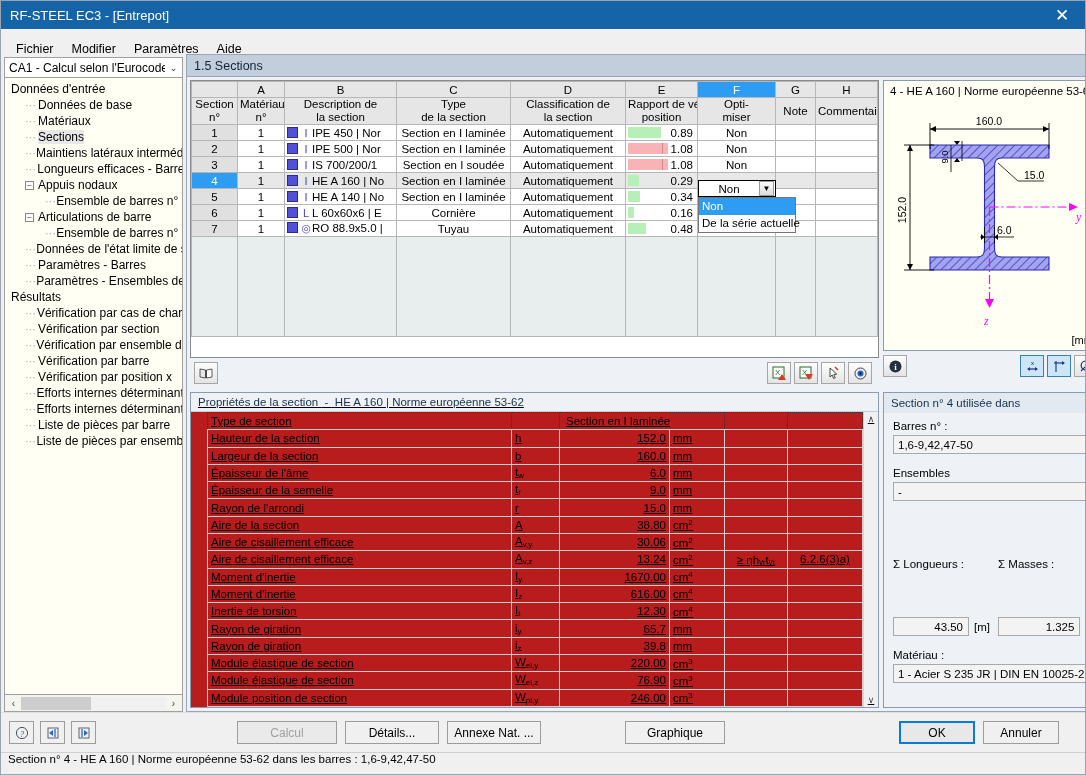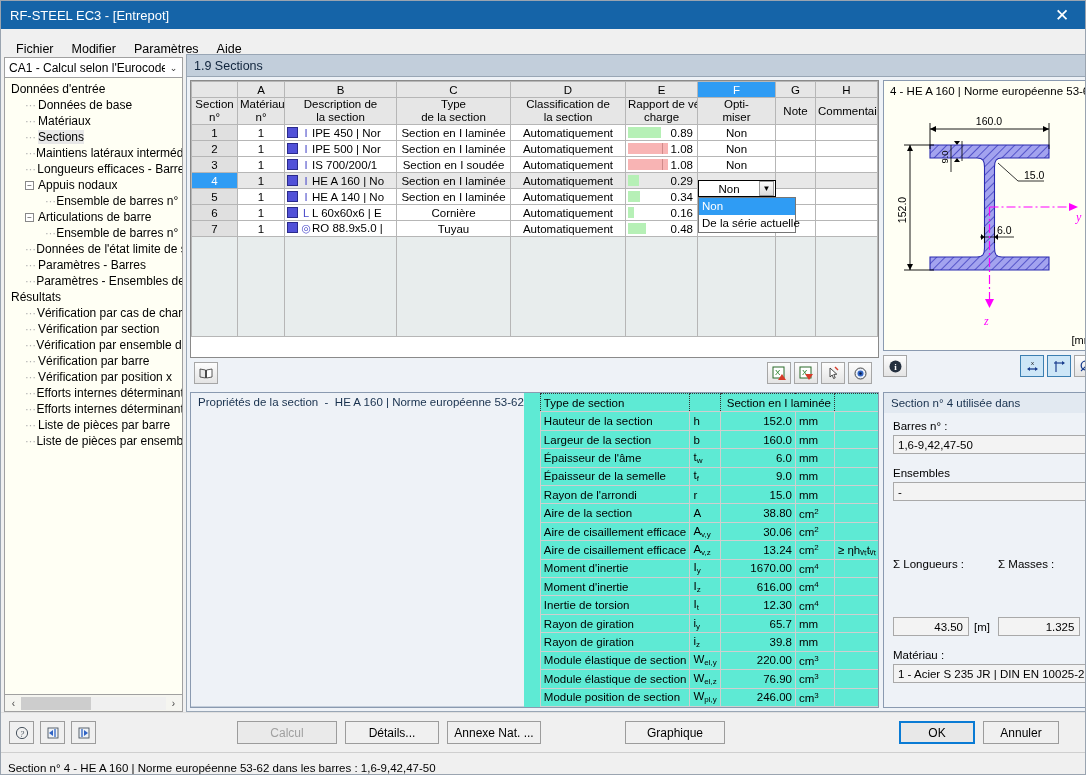--- a/index.html
+++ b/index.html
@@ -286,23 +286,24 @@
     font-size: 11px;
     cursor: default;
   }
   .tbtn.on { border-color: #3c7fb1; background: #cde6f7; }
   .spacer { flex: 1; }
 
   
   .propbox {
     flex: 1;
     border: 1px solid #8a9ab0;
-    background: #5eead4;
-    display: flex; flex-direction: row;
+    background: #b91c1c;
+    display: flex; flex-direction: column;
     overflow: hidden;
+    text-decoration: underline;
   }
   .propbox .ptitle {
     background: #eef2f7;
     font-size: 11.5px;
     padding: 3px 0 3px 7px;
     color: #17304d;
     border-bottom: 1px solid #c3cedb;
   }
   .propscroll { flex: 1; display: flex; overflow: hidden; }
   table.ptab { border-collapse: collapse; table-layout: fixed; flex: 1; margin-left: 16px; }
@@ -387,21 +388,21 @@
   }
   .fbtn.sq { min-width: 25px; width: 25px; margin-right: 6px; }
   .fbtn.disabled { color: #a0a0a0; background: #eaeaea; }
   .fbtn.primary { border: 2px solid #0a7bd4; background: #e8e8e8; }
   .statusbar {
     position: absolute;
     left: 0; right: 0; bottom: 0;
     height: 22px;
     background: #f0f0f0;
     border-top: 1px solid #cfcfcf;
-    display: flex; align-items: flex-end;
+    display: flex; align-items: flex-start;
     padding-left: 7px;
     font-size: 11.5px;
     color: #000;
   }
 </style>
 </head>
 <body>
 
 <div id="app">
 
@@ -520,21 +521,21 @@
         <span class="sbtn">‹</span>
         <span class="strack">
             <span class="sthumb"></span>
           </span>
         <span class="sbtn">›</span>
       </div>
     </div>
 
     <div class="main">
       <div class="tabhead">
-        <span>1.9 Sections</span>
+        <span>1.5 Sections</span>
       </div>
       <div class="panel-area">
 
         <div class="top-row">
 
           <div style="flex:1; display:flex; flex-direction:column;">
             <div class="gridbox">
               <table class="grid" id="gridtable">
                   <colgroup>
                     <col style="width:46px">
@@ -575,21 +576,21 @@
                       <th>
                         <div>Type</div>
                         <div>de la section</div>
                       </th>
                       <th>
                         <div>Classification de</div>
                         <div>la section</div>
                       </th>
                       <th>
                         <div>Rapport de vér</div>
-                        <div>charge</div>
+                        <div>position</div>
                       </th>
                       <th>
                         <div>Opti-</div>
                         <div>miser</div>
                       </th>
                       <th>
                         <div>Note</div>
                       </th>
                       <th>
                         <div>Commentair</div>

